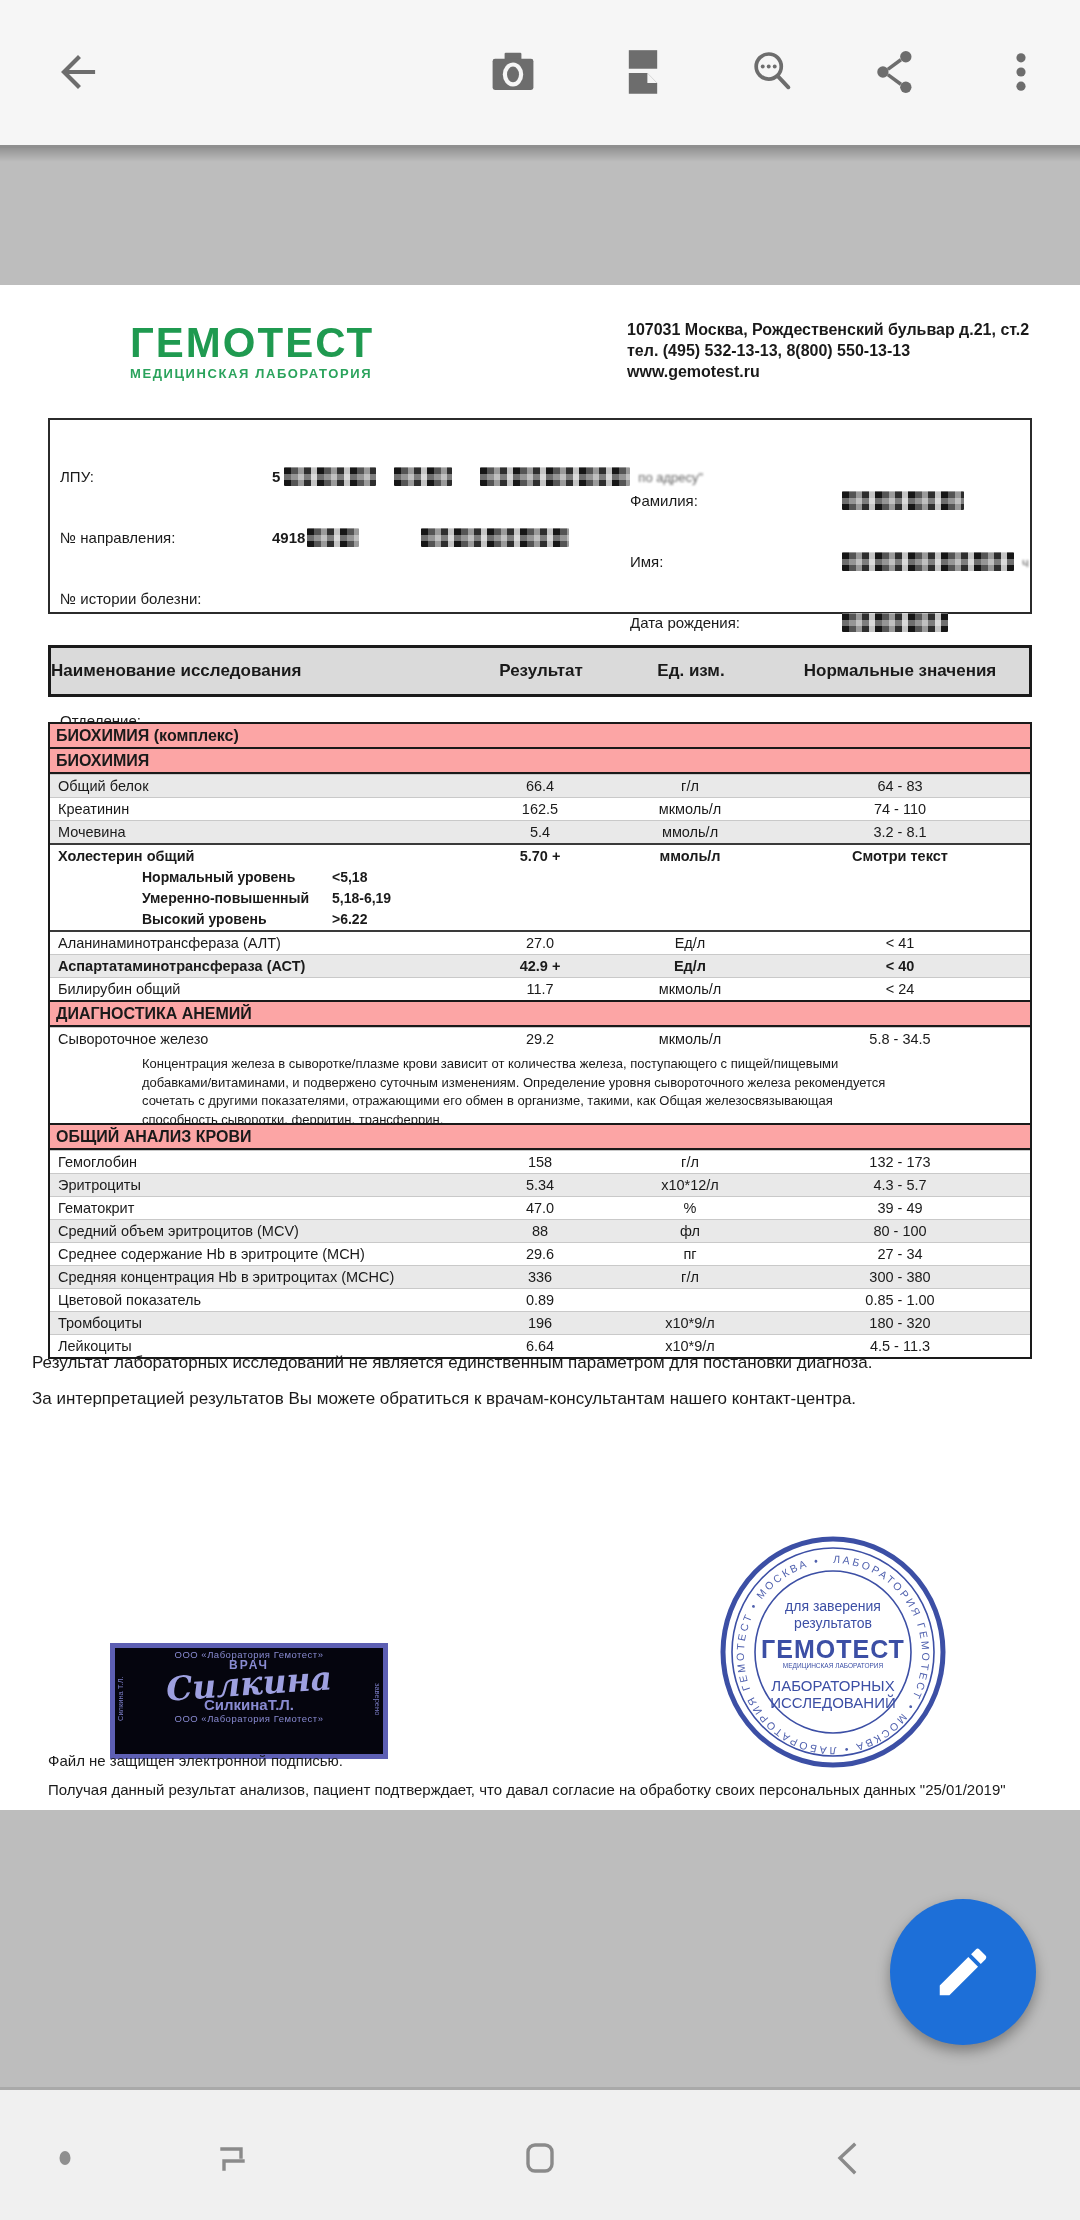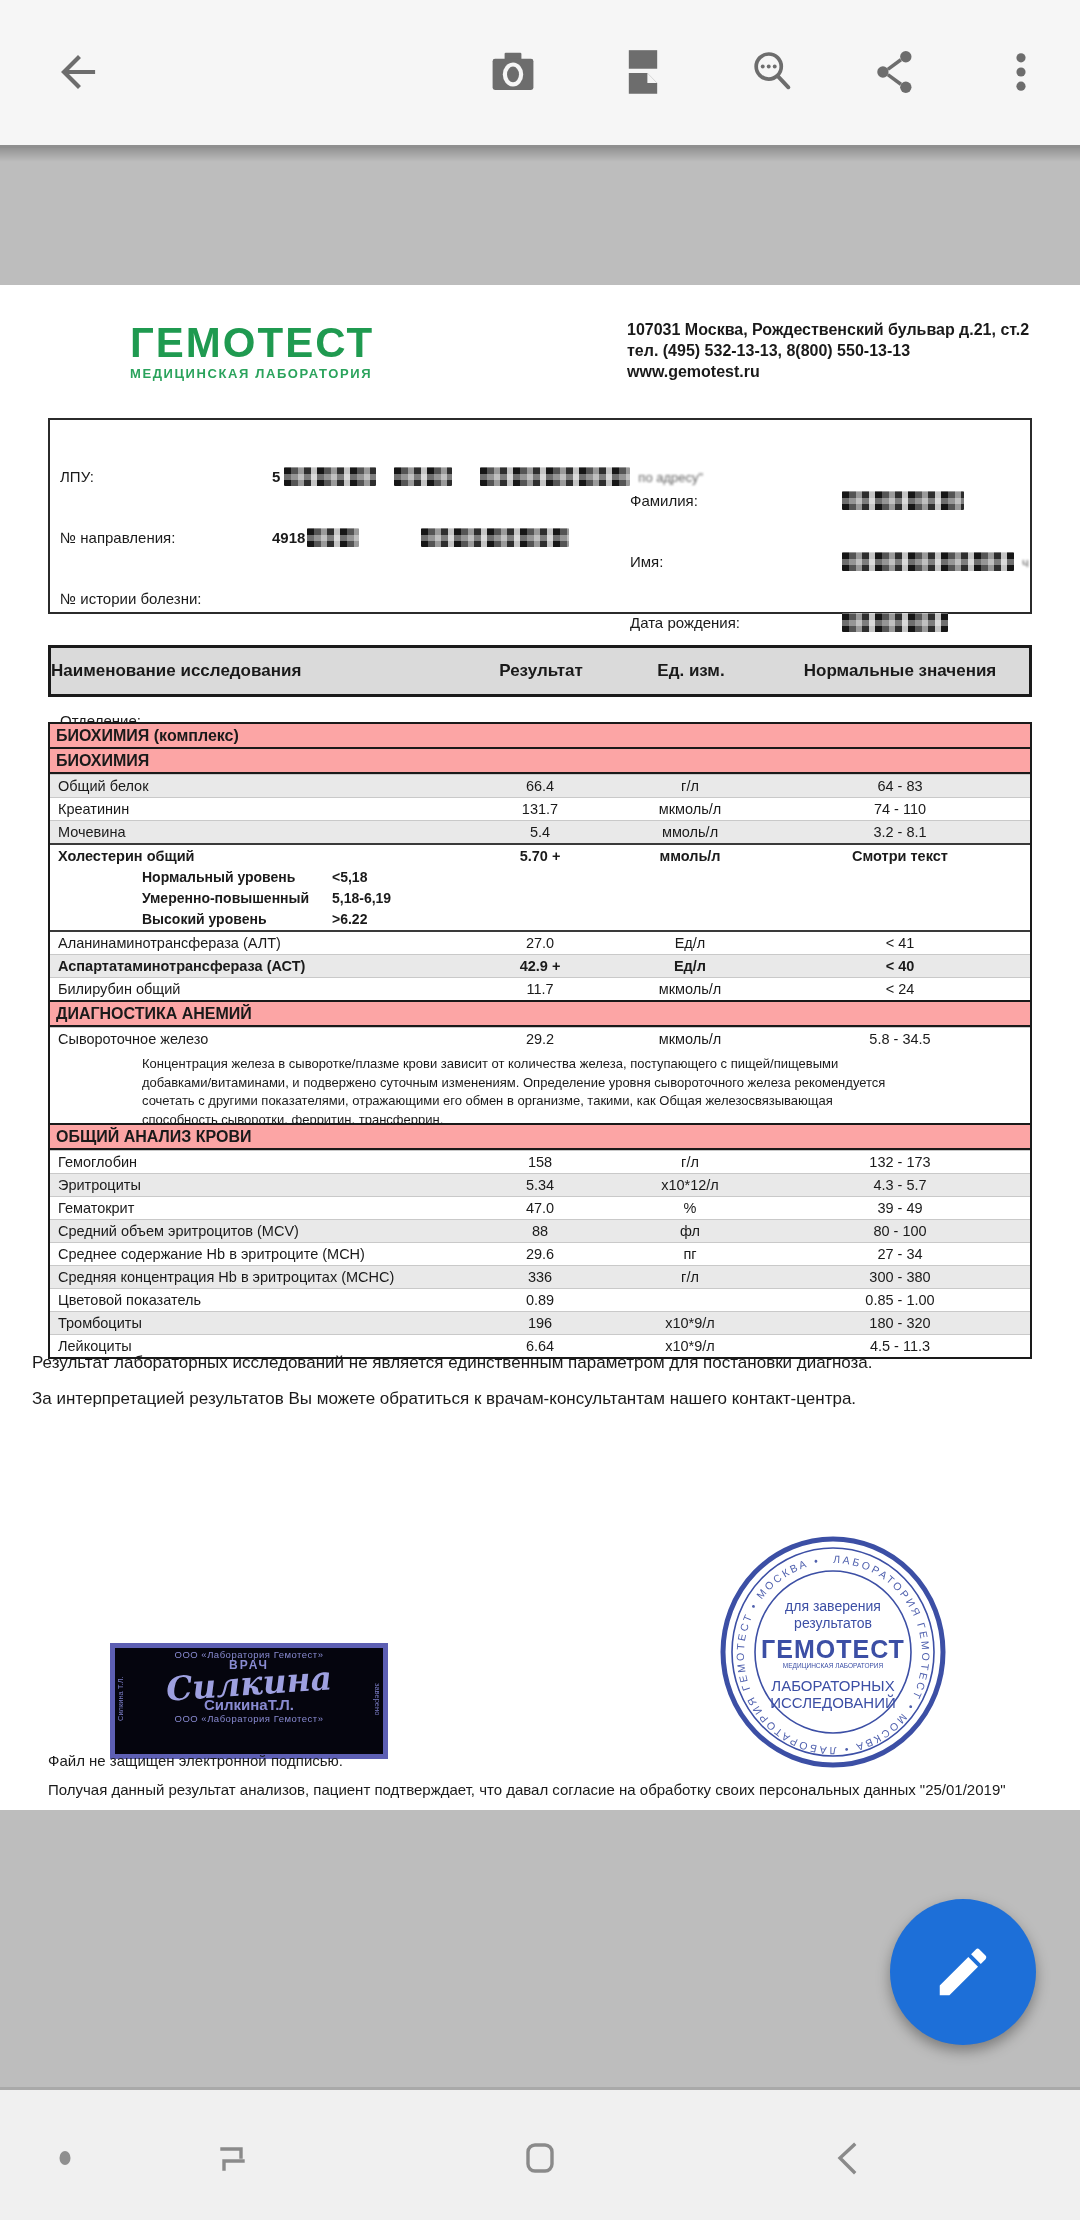--- a/index.html
+++ b/index.html
@@ -182,21 +182,21 @@
       <div class="sec">БИОХИМИЯ (комплекс)</div>
       <div class="sec">БИОХИМИЯ</div>
       <div class="trow shaded">
         <span class="c c0">Общий белок</span>
         <span class="c c1">66.4</span>
         <span class="c c2">г/л</span>
         <span class="c c3">64 - 83</span>
       </div>
       <div class="trow">
         <span class="c c0">Креатинин</span>
-        <span class="c c1">131.7</span>
+        <span class="c c1">162.5</span>
         <span class="c c2">мкмоль/л</span>
         <span class="c c3">74 - 110</span>
       </div>
       <div class="trow shaded">
         <span class="c c0">Мочевина</span>
         <span class="c c1">5.4</span>
         <span class="c c2">ммоль/л</span>
         <span class="c c3">3.2 - 8.1</span>
       </div>
       <div class="trow boldrow rule">

